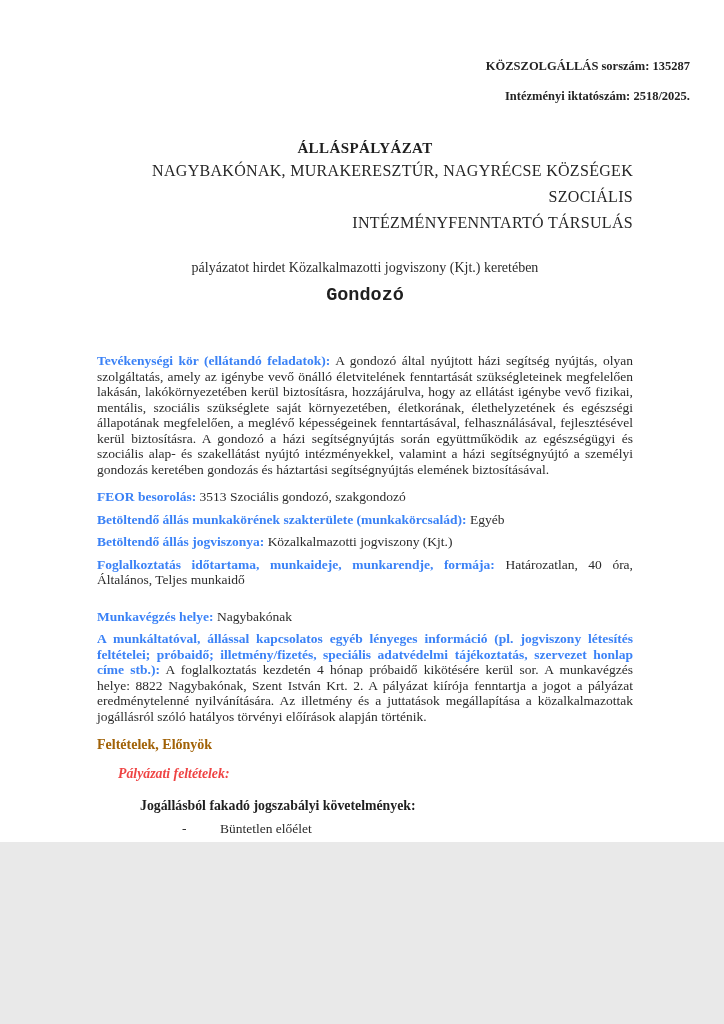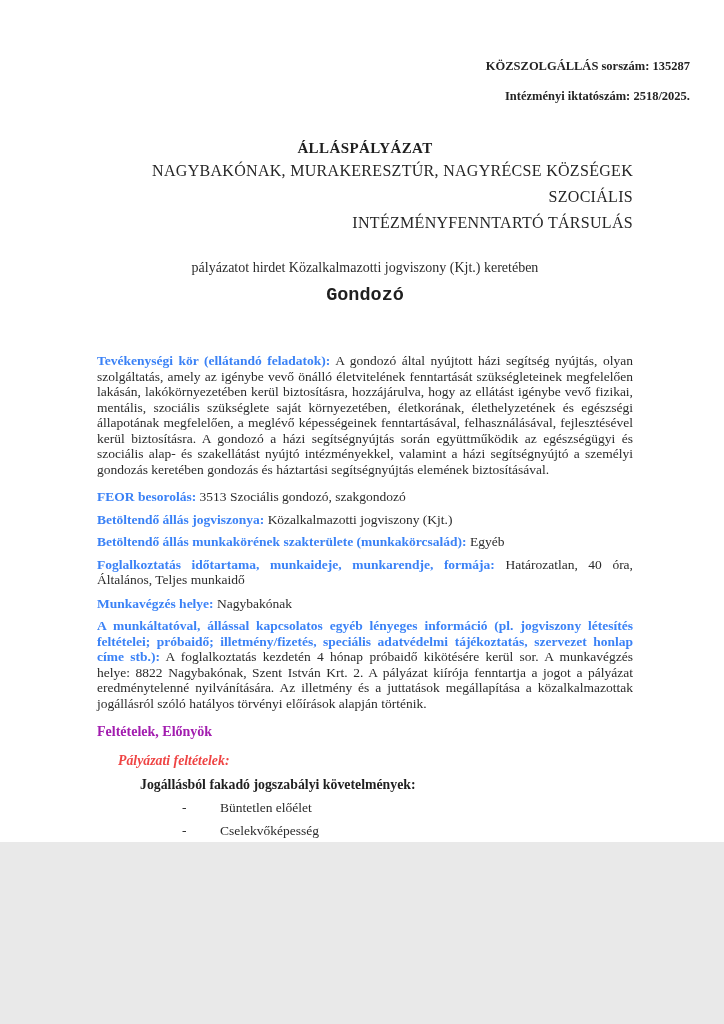--- a/index.html
+++ b/index.html
@@ -78,38 +78,38 @@
     line-height: 15.5px;
     text-align: justify;
     color: #2b2b2b;
   }
   p.para.label-line {
     margin: 0 0 6.5px 0;
     line-height: 16px;
     text-align: left;
   }
   p.para strong { color: #3b82f6; }
-  p.para.gap-after { margin-bottom: 8px; }
+  p.para.gap-after { margin-bottom: 21px; }
   .conditions-heading {
     margin: 10px 0 0 0;
     font-size: 14px;
     font-weight: bold;
     line-height: 17px;
-    color: #a21caf;
+    color: #a16207;
   }
   .conditions-sub {
     margin: 13px 0 0 21px;
     font-size: 13.8px;
     font-weight: bold;
     font-style: italic;
     line-height: 16px;
     color: #ef4444;
   }
   .conditions-req {
-    margin: 8px 0 0 43px;
+    margin: 16px 0 0 43px;
     font-size: 13.8px;
     font-weight: bold;
     line-height: 16px;
     color: #1f1f1f;
   }
   ul.req-list {
     list-style: none;
     margin: 7px 0 0 0;
     padding: 0;
   }
@@ -144,23 +144,23 @@
     <p class="announce-line">pályázatot hirdet Közalkalmazotti jogviszony (Kjt.) keretében</p>
     <p class="position-title">Gondozó</p>
 
     <div class="body-paragraphs">
 
       <p class="para"><strong>Tevékenységi kör (ellátandó feladatok):</strong><span> A gondozó által nyújtott házi segítség nyújtás, olyan szolgáltatás, amely az igénybe vevő önálló életvitelének fenntartását szükségleteinek megfelelően lakásán, lakókörnyezetében kerül biztosításra, hozzájárulva, hogy az ellátást igénybe vevő fizikai, mentális, szociális szükséglete saját környezetében, életkorának, élethelyzetének és egészségi állapotának megfelelően, a meglévő képességeinek fenntartásával, felhasználásával, fejlesztésével kerül biztosításra. A gondozó a házi segítségnyújtás során együttműködik az egészségügyi és szociális alap- és szakellátást nyújtó intézményekkel, valamint a házi segítségnyújtó a személyi gondozás keretében gondozás és háztartási segítségnyújtás elemének biztosításával.</span></p>
 
 
       <p class="para label-line"><strong>FEOR besorolás:</strong><span> 3513 Szociális gondozó, szakgondozó</span></p>
 
+      <p class="para label-line"><strong>Betöltendő állás munkakörének szakterülete (munkakörcsalád):</strong><span> Egyéb</span></p>
+
       <p class="para label-line"><strong>Betöltendő állás jogviszonya:</strong><span> Közalkalmazotti jogviszony (Kjt.)</span></p>
-
-      <p class="para label-line"><strong>Betöltendő állás munkakörének szakterülete (munkakörcsalád):</strong><span> Egyéb</span></p>
 
       <p class="para gap-after"><strong>Foglalkoztatás időtartama, munkaideje, munkarendje, formája:</strong><span> Határozatlan, 40 óra, Általános, Teljes munkaidő</span></p>
 
       <p class="para label-line"><strong>Munkavégzés helye:</strong><span> Nagybakónak</span></p>
 
       <p class="para"><strong>A munkáltatóval, állással kapcsolatos egyéb lényeges információ (pl. jogviszony létesítés feltételei; próbaidő; illetmény/fizetés, speciális adatvédelmi tájékoztatás, szervezet honlap címe stb.):</strong><span> A foglalkoztatás kezdetén 4 hónap próbaidő kikötésére kerül sor. A munkavégzés helye: 8822 Nagybakónak, Szent István Krt. 2. A pályázat kiírója fenntartja a jogot a pályázat eredménytelenné nyilvánítására. Az illetmény és a juttatások megállapítása a közalkalmazottak jogállásról szóló hatályos törvényi előírások alapján történik.</span></p>
 
     </div>
 
     <h2 class="conditions-heading">Feltételek, Előnyök</h2>

